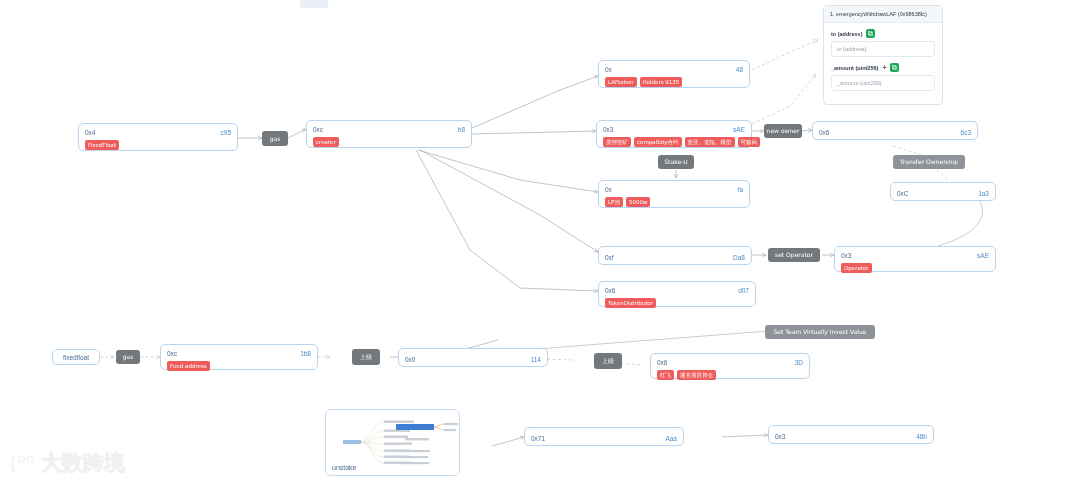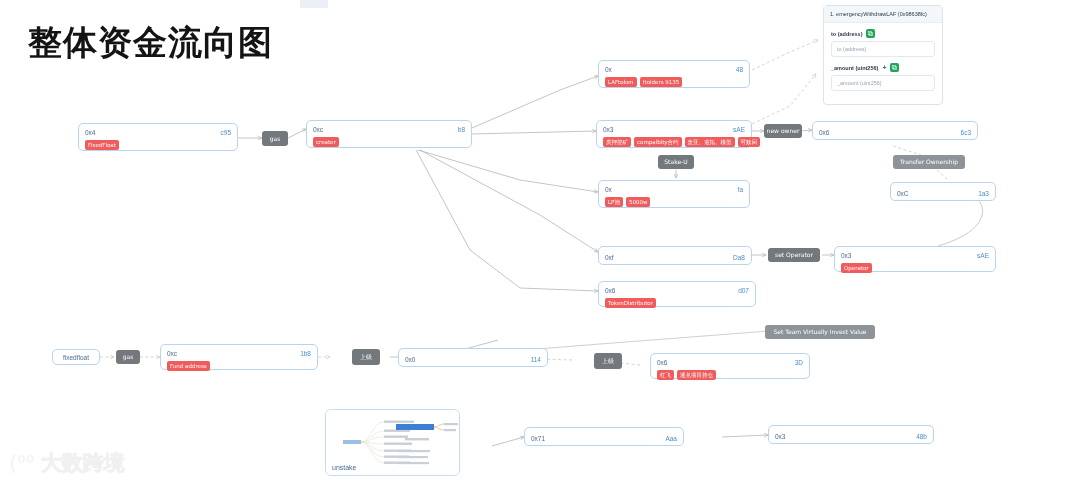--- a/index.html
+++ b/index.html
@@ -119,21 +119,20 @@
     position:absolute;left:300px;top:0;width:28px;height:8px;background:#eaf0f6;
   }
 </style>
 </head>
 <body>
 
 <div id="canvas">
 
   <div class="strip"></div>
 
-  <div class="page-title">整体资金流向图</div>
 
   <svg id="wires">
     <defs>
       <marker id="arr" markerWidth="6" markerHeight="6" refX="5" refY="3" orient="auto">
         <path d="M0,0.6 L5,3 L0,5.4" fill="none" stroke="#b0b0b0" stroke-width="0.8"></path>
       </marker>
       <marker id="arrl" markerWidth="6" markerHeight="6" refX="5" refY="3" orient="auto">
         <path d="M0,0.6 L5,3 L0,5.4" fill="none" stroke="#c3c3c3" stroke-width="0.8"></path>
       </marker>
     </defs>

